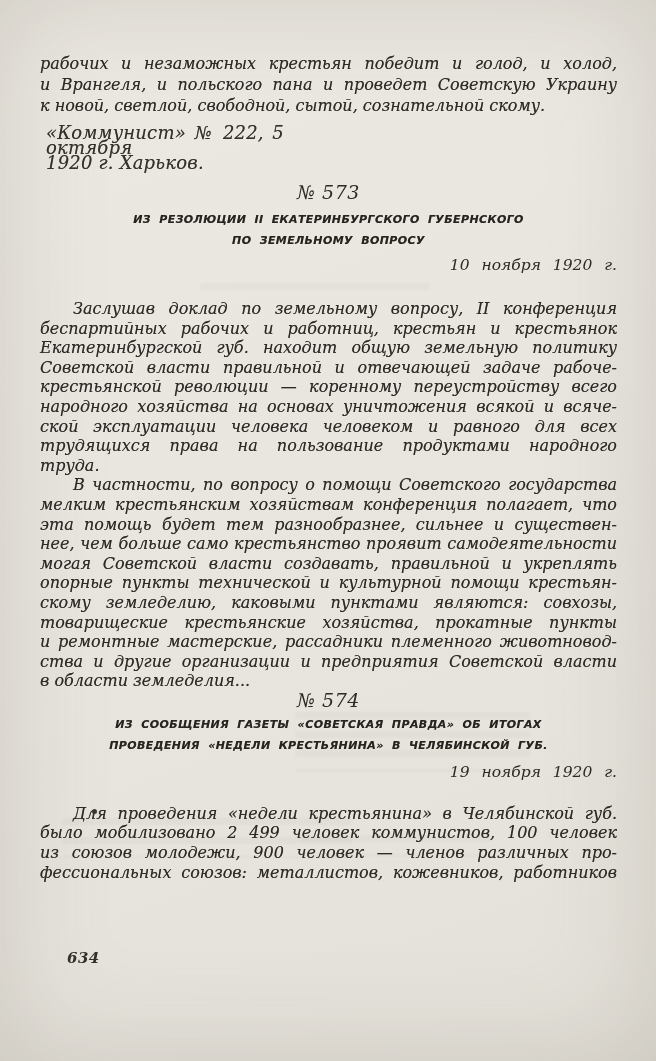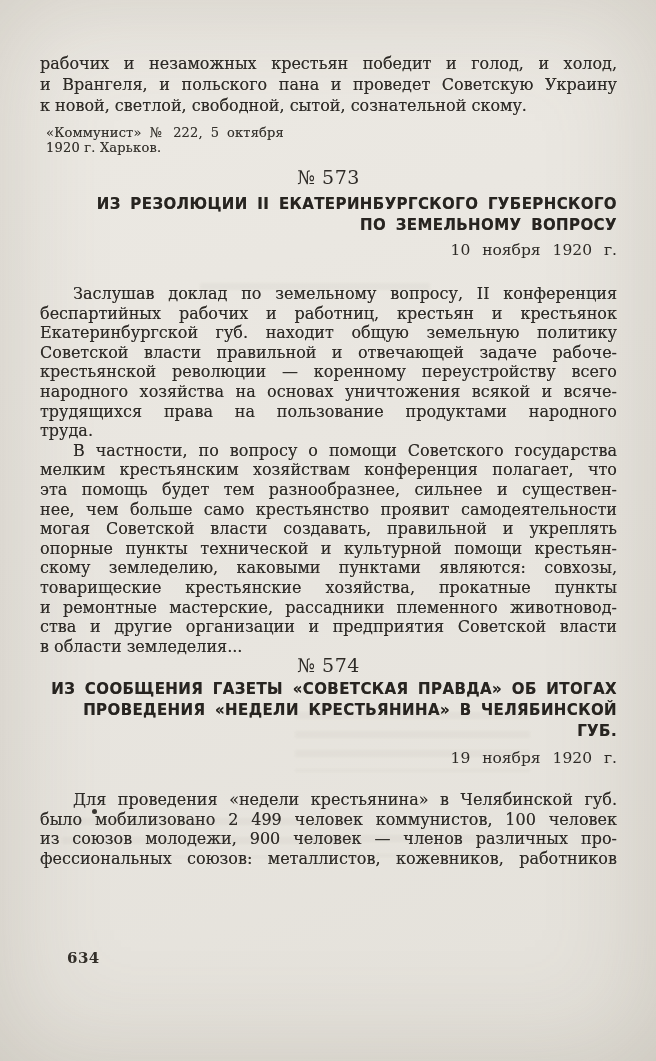--- a/index.html
+++ b/index.html
@@ -11,20 +11,21 @@
     position: relative;
     width: 656px;
     height: 1061px;
     box-sizing: border-box;
     padding: 53px 39px 8px 40px;
     background: linear-gradient(160deg, #ece9e3 0%, #e8e5df 55%, #e4e1da 100%);
     box-shadow: inset 0 0 110px rgba(115, 105, 88, 0.22);
     font-family: "DejaVu Serif", "Liberation Serif", serif;
     color: #2d2a26;
     overflow: hidden;
+    font-style: italic;
   }
   .page * { box-sizing: border-box; }
 
   
   .para {
     font-size: 16px;
     line-height: 19.6px;
     color: #2d2a26;
     text-shadow: 0 0 0.6px rgba(45, 42, 38, 0.55);
   }
@@ -38,21 +39,21 @@
   .para.indent .line:first-child { padding-left: 33px; }
 
   
   .cont-para { line-height: 21px; }
 
   
   .citation {
     margin-top: 9px;
     width: 244px;
     padding-left: 6px;
-    font-size: 13px;
+    font-size: 18px;
     line-height: 15px;
     letter-spacing: 0.2px;
     color: #34312c;
     text-shadow: 0 0 0.5px rgba(50, 47, 42, 0.5);
   }
   .citation .line {
     text-align: justify;
     text-align-last: justify;
   }
   .citation .line:last-child { text-align-last: left; }
@@ -62,25 +63,25 @@
     text-align: center;
     font-size: 19px;
     line-height: 19px;
     letter-spacing: 0.5px;
     color: #2e2b27;
   }
   .doc-title {
     margin: 7px 0 0 0;
     font-family: "DejaVu Sans", "Liberation Sans", sans-serif;
     font-weight: bold;
-    font-size: 15px;
+    font-size: 11px;
     line-height: 21px;
     letter-spacing: 0.4px;
     word-spacing: 4px;
-    text-align: right;
+    text-align: center;
     color: #272420;
     text-shadow: 0 0 0.6px rgba(40, 37, 32, 0.55);
   }
   .doc-date {
     margin-top: 5px;
     text-align: right;
     font-size: 15.5px;
     line-height: 19px;
     word-spacing: 7px;
     color: #2d2a26;
@@ -157,20 +158,21 @@
       </h2>
     <div class="doc-date">10 ноября 1920 г.</div>
     <div class="doc-body">
       <div class="para indent">
           <div class="line">Заслушав доклад по земельному вопросу, II конференция</div>
           <div class="line">беспартийных рабочих и работниц, крестьян и крестьянок</div>
           <div class="line">Екатеринбургской губ. находит общую земельную политику</div>
           <div class="line">Советской власти правильной и отвечающей задаче рабоче-</div>
           <div class="line">крестьянской революции — коренному переустройству всего</div>
           <div class="line">народного хозяйства на основах уничтожения всякой и всяче-</div>
+          <div class="line">ской эксплуатации человека человеком и равного для всех</div>
           <div class="line">трудящихся права на пользование продуктами народного</div>
           <div class="line">труда.</div>
         </div>
       <div class="para indent">
           <div class="line">В частности, по вопросу о помощи Советского государства</div>
           <div class="line">мелким крестьянским хозяйствам конференция полагает, что</div>
           <div class="line">эта помощь будет тем разнообразнее, сильнее и существен-</div>
           <div class="line">нее, чем больше само крестьянство проявит самодеятельности</div>
           <div class="line">могая Советской власти создавать, правильной и укреплять</div>
           <div class="line">опорные пункты технической и культурной помощи крестьян-</div>

